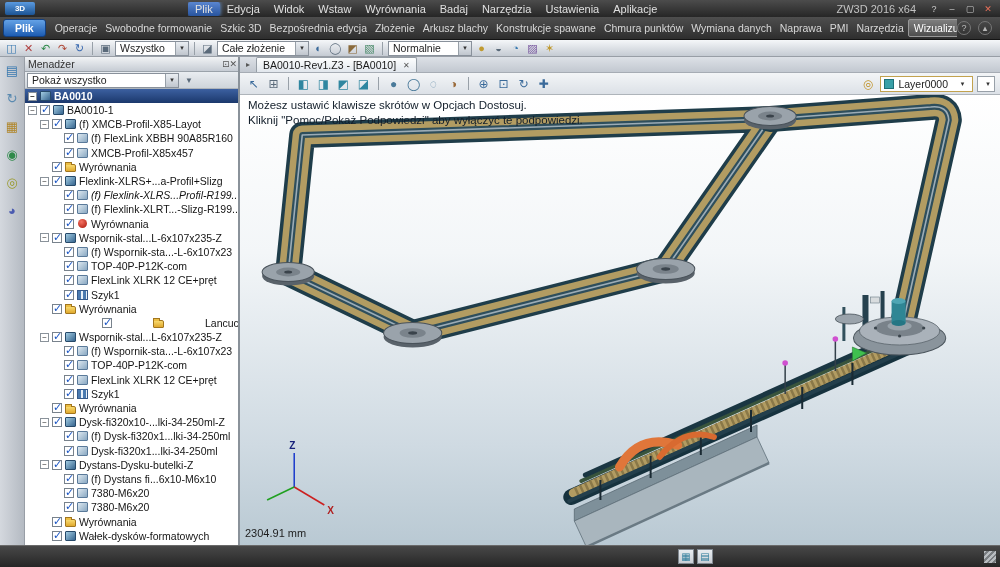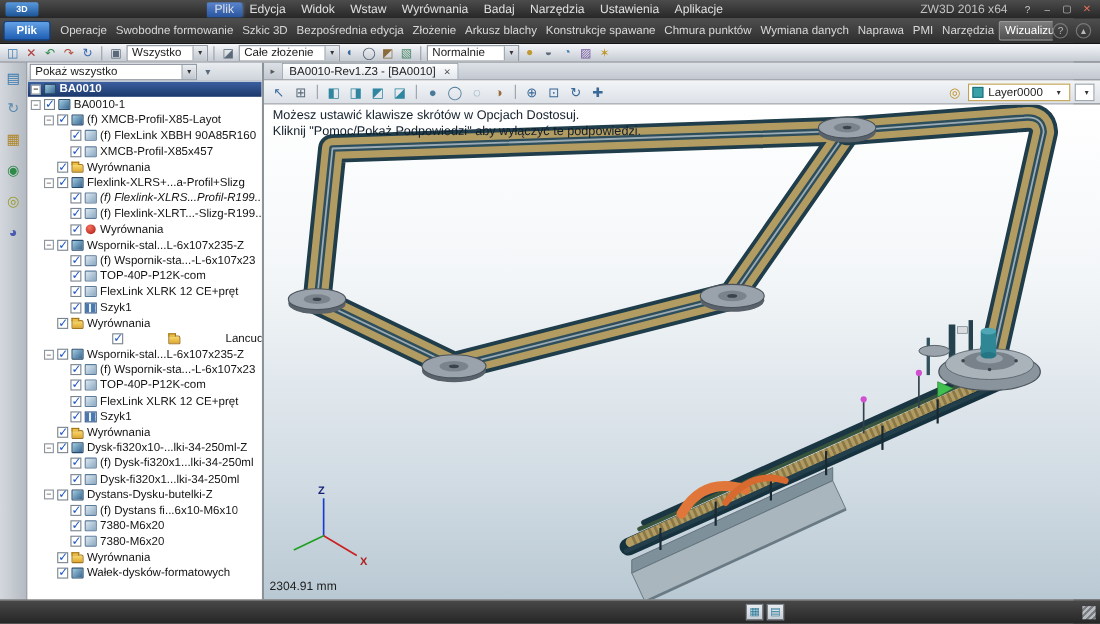--- a/index.html
+++ b/index.html
@@ -1,18 +1,18 @@
 <!DOCTYPE html>
 <html><head>
 <meta charset="utf-8">
 <style>
   *{margin:0;padding:0;box-sizing:border-box;}
   html,body{width:1000px;height:567px;overflow:hidden;background:#555;
     font-family:"Liberation Sans","DejaVu Sans",sans-serif;}
-  #app{position:relative;width:976px;height:567px;background:#a3a3a3;}
+  #app{position:relative;width:976px;height:567px;background:#fdba74;}
 
   
   #menubar{position:absolute;left:0;top:0;width:1000px;height:17px;
     background:linear-gradient(#4c4c4c,#262626);display:flex;align-items:center;
     color:#e0e0e0;font-size:11px;white-space:nowrap;}
   .logo{width:30px;height:13px;margin:0 5px;border-radius:2px;flex:0 0 auto;
     background:linear-gradient(#5a9ae0,#1c5494);color:#fff;font-size:8px;font-weight:bold;
     display:flex;align-items:center;justify-content:center;}
   #menu-items{display:flex;margin-left:148px;overflow:hidden;flex-shrink:1;}
   .menu-item{padding:1px 7px;border-radius:2px;}
@@ -228,20 +228,24 @@
     <div id="left-strip">
         <div class="strip-icon" style="color: rgb(58, 122, 176);">▤</div>
         <div class="strip-icon" style="color: rgb(90, 138, 176);">↻</div>
         <div class="strip-icon" style="color: rgb(176, 134, 42);">▦</div>
         <div class="strip-icon" style="color: rgb(47, 138, 74);">◉</div>
         <div class="strip-icon" style="color: rgb(154, 154, 42);">◎</div>
         <div class="strip-icon" style="color: rgb(74, 90, 176);">◕</div>
       </div>
 
     <div id="manager">
+      <div class="mgr-title">
+        <span class="t">Menadżer</span>
+        <span class="mgr-btn" id="mgr-btns"><span class="mgr-btn">⊡</span><span class="mgr-btn">✕</span></span>
+      </div>
       <div class="mgr-filter">
         <div class="combo">
           <span class="combo-val">Pokaż wszystko</span>
           <span class="combo-arrow">▾</span>
         </div>
         <span class="funnel">▼</span>
       </div>
       <div id="tree">
           <div class="tree-root">
             <span class="expander">−</span>

